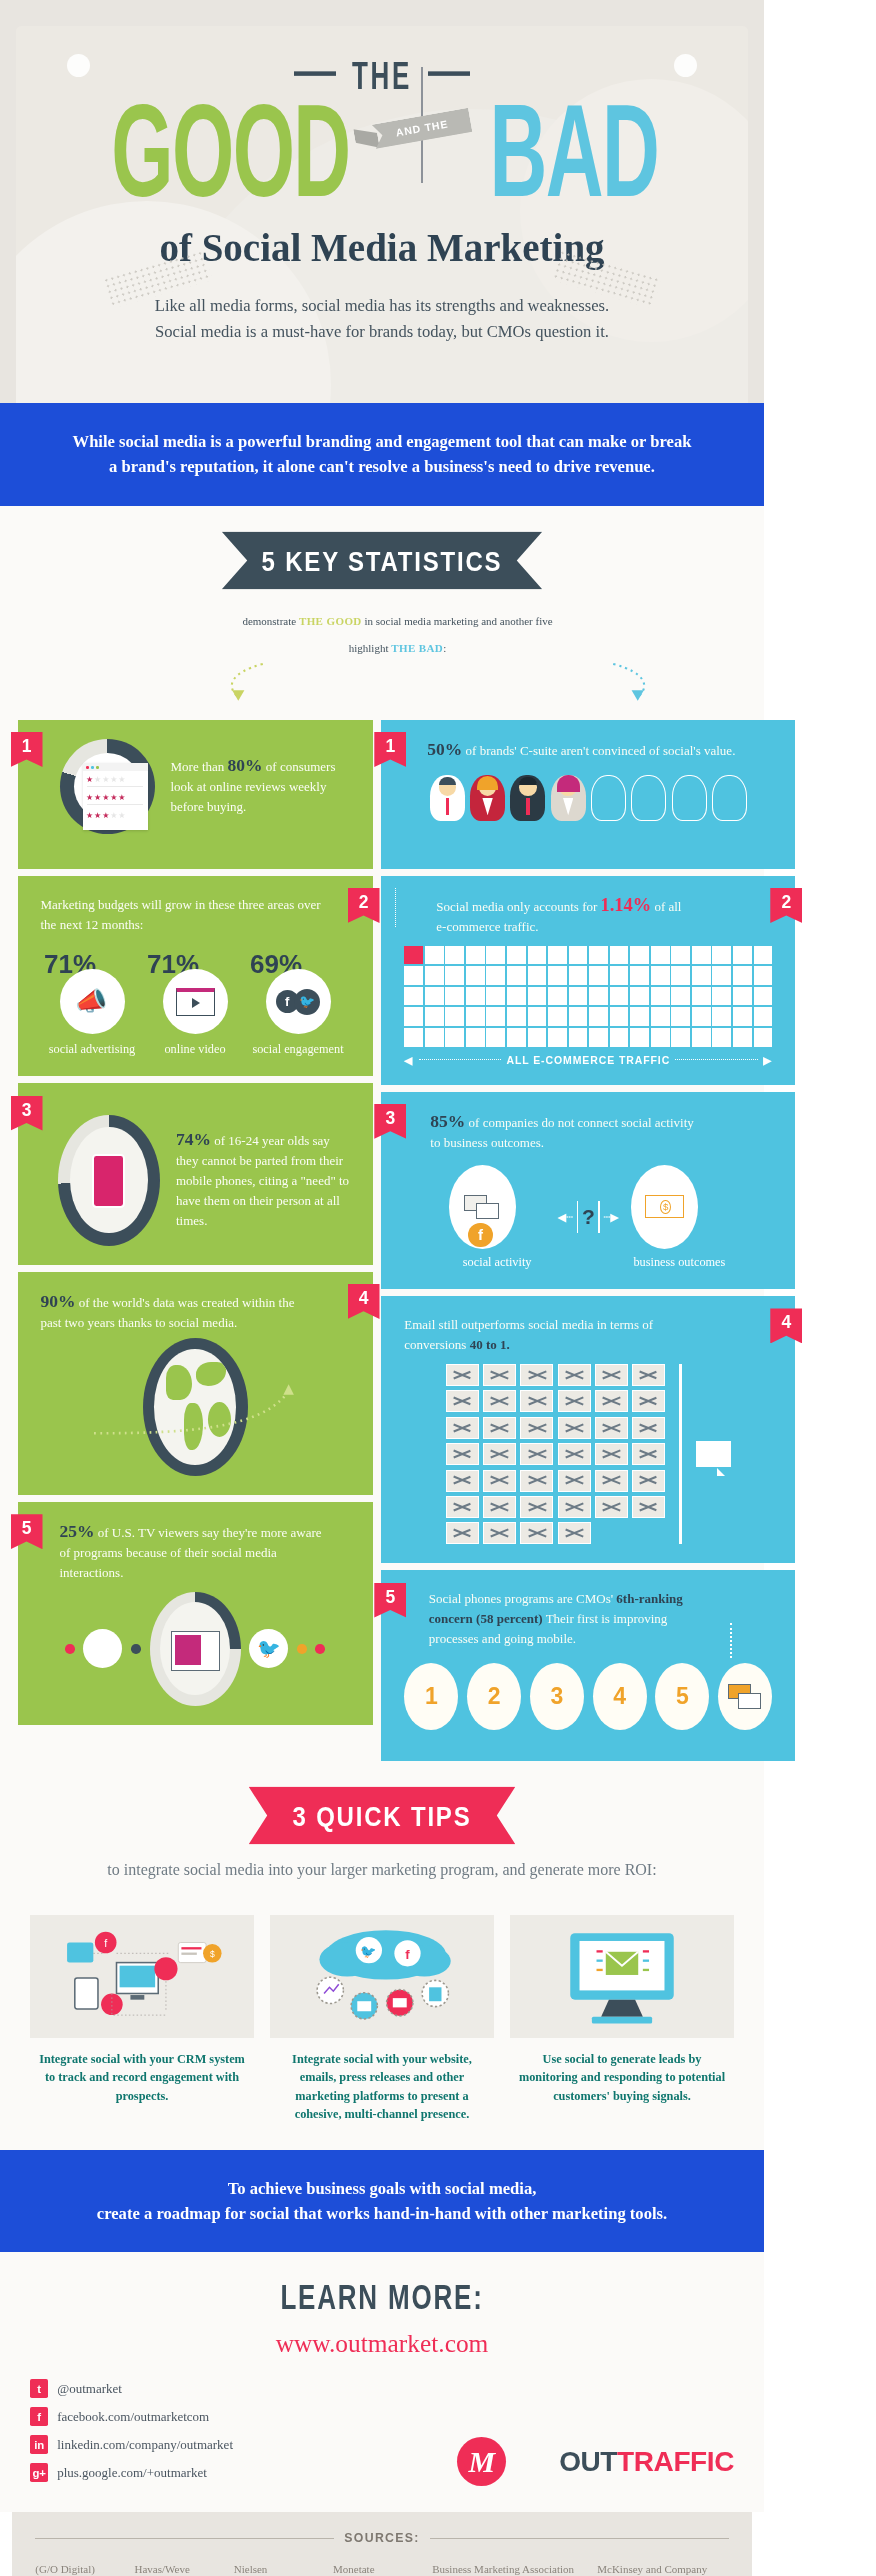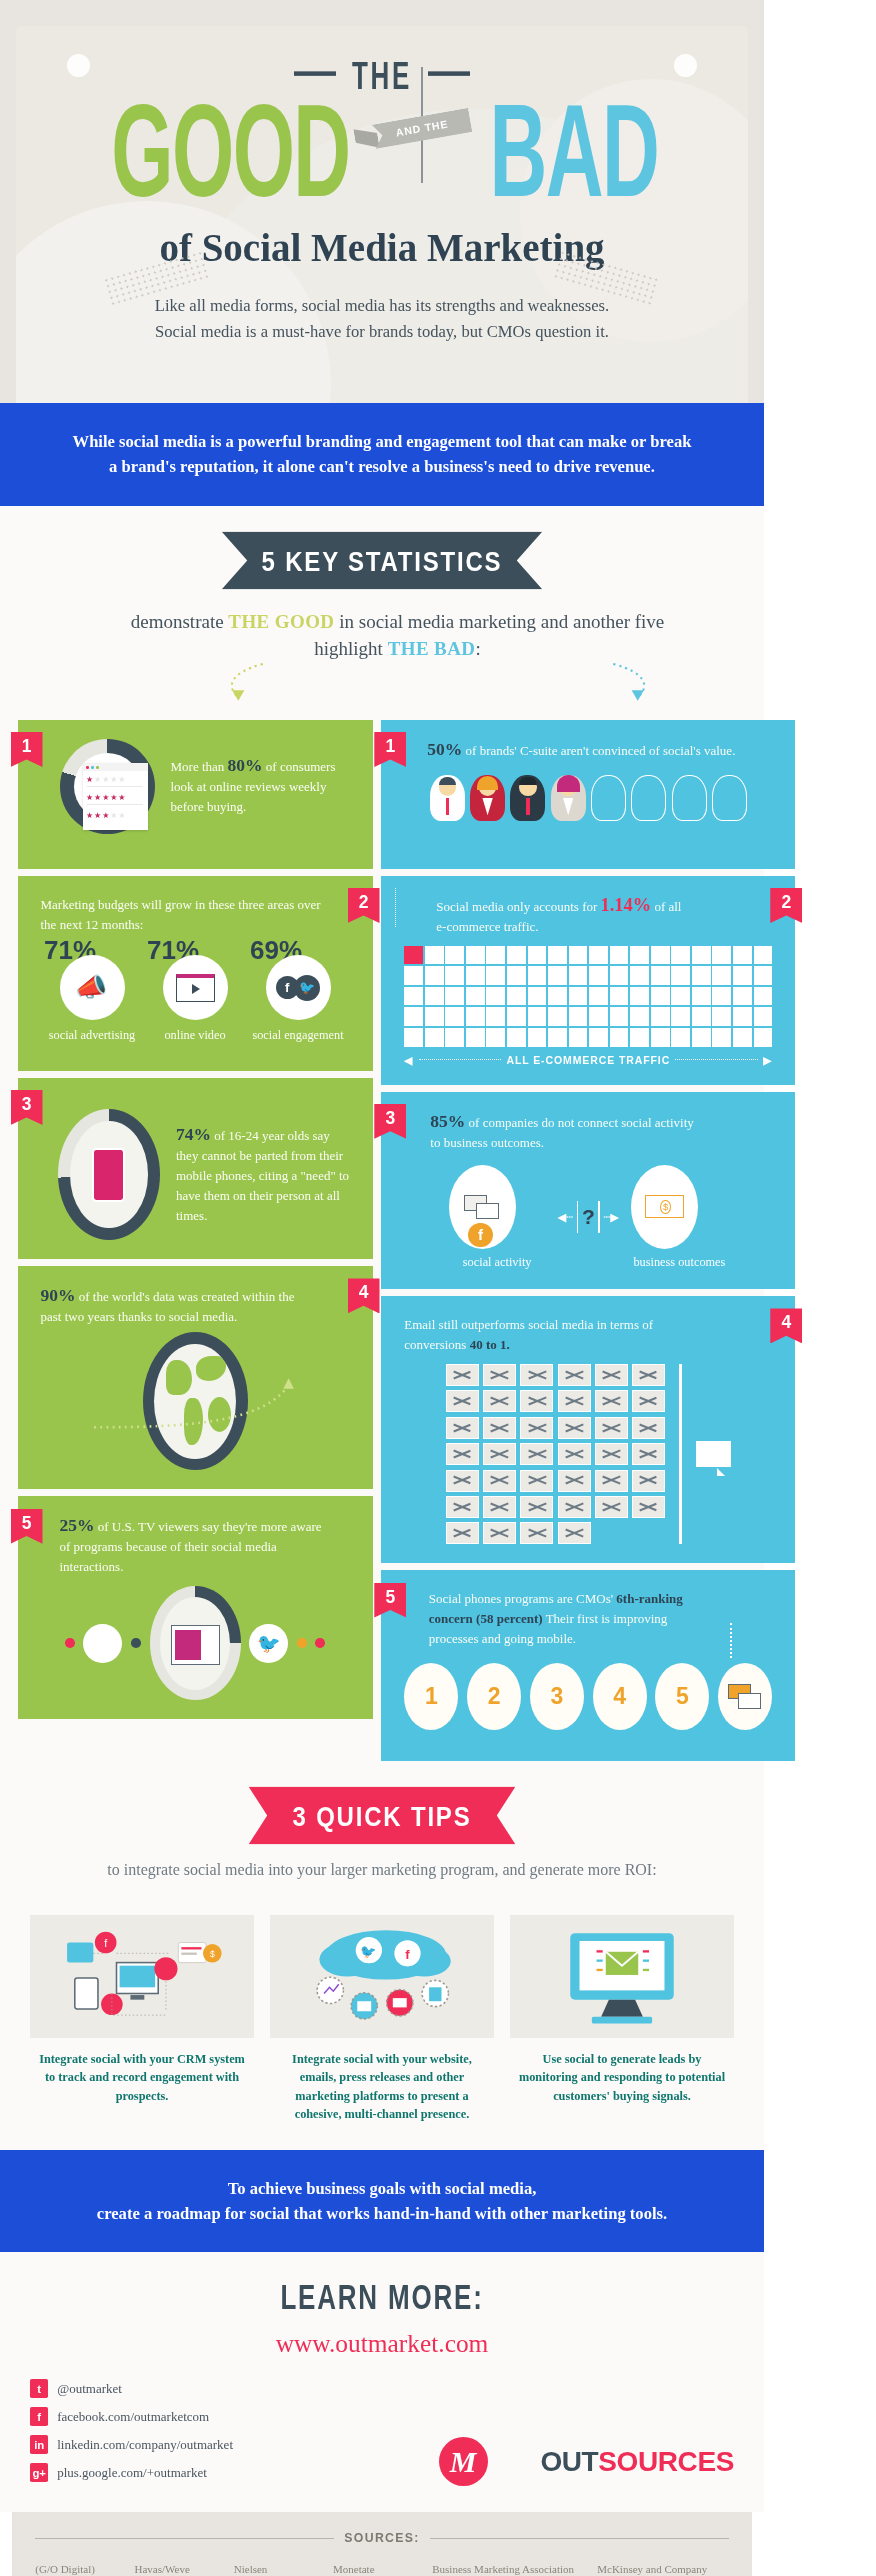--- a/index.html
+++ b/index.html
@@ -92,21 +92,21 @@
   
   .stats-head { background:#fbfaf8; padding:30px 0 19px; text-align:center;
     position:relative; }
   .ribbon-dark {
     display:inline-block; background:#3c4e5a; color:#fff;
     font-family:"Liberation Sans", sans-serif; font-weight:bold;
     font-size:24px; letter-spacing:1.8px; padding:10.5px 40px;
     clip-path: polygon(0% 0%, 100% 0%, 92% 50%, 100% 100%, 0% 100%, 8% 50%);
     transform: scaleY(1.18);
   }
-  .stats-sub { margin-top:23px; font-size:19px; line-height:27px; color:#44535e;margin-left:31px; }
+  .stats-sub { margin-top:23px; font-size:11px; line-height:27px; color:#44535e;margin-left:31px; }
   .stats-sub .good { color:#c9d463; font-weight:bold; letter-spacing:0.4px; }
   .stats-sub .bad  { color:#5ec5e0; font-weight:bold; letter-spacing:0.4px; }
   .arrow-curve { position:relative; height:39px; }
   .arrow-curve svg { position:absolute; left:0; top:0; }
 
   
   .grid { display:flex; gap:8.8px; padding:0 17.5px 0 17.5px; background:#fbfaf8; }
   .col { flex:1; display:flex; flex-direction:column; gap:7px; }
   .card { position:relative; padding:19px 23px; color:#fff; }
   .card.green { background:#9ac54d; }
@@ -136,21 +136,21 @@
     box-shadow:0 0.9px 2.6px rgba(0,0,0,.15); }
   .mw-bar { height:8px; background:#f3f3f3; display:flex; align-items:center; gap:2.6px;
     padding-left:3.5px; }
   .mw-dot { width:2.6px;height:2.6px;border-radius:50%;background:#ef2d56; }
   .mw-dot.b{background:#4fc3e0;} .mw-dot.g{background:#9ac54d;}
   .stars { font-size:8px; color:#c42a5b; letter-spacing:0.9px; padding:3.5px 3.5px 0; }
   .stars .off { color:#e6e6e6; }
   .mw-line { height:1.8px; background:#e9e9e9; margin:1.8px 4.4px; }
 
   
-  .pct-row { display:flex; justify-content:space-between; margin-top:0; text-align:center; }
+  .pct-row { display:flex; justify-content:space-between; margin-top:14px; text-align:center; }
   .pct-item { width:103px; }
   .pct-num { font-family:"Liberation Sans", sans-serif; font-weight:bold;
     font-size:26px; color:#2f4353; text-align:left; margin-left:3.5px; }
   .pct-circle { width:65px; height:65px; border-radius:50%; background:#fff;
     margin:-10.5px auto 7px; display:flex; align-items:center; justify-content:center;
     position:relative; font-size:26px; }
   .pct-label { font-size:12.3px; line-height:16px; color:#fbfdf5; }
 
   
   .tgrid { display:grid; grid-template-columns:repeat(18, 1fr); gap:1.8px; margin-top:8.8px; }
@@ -801,21 +801,21 @@
         <span class="sicon">in</span>
         <span class="social-txt">linkedin.com/company/outmarket</span>
       </div>
       <div class="social-row">
         <span class="sicon">g+</span>
         <span class="social-txt">plus.google.com/+outmarket</span>
       </div>
     </div>
     <div class="brand">
       <div class="brand-mark">M</div>
-      <div class="brand-name"><span class="out">OUT</span><span class="mkt">SOURCES</span></div>
+      <div class="brand-name"><span class="out">OUT</span><span class="mkt">TRAFFIC</span></div>
     </div>
   </div>
 
   <div class="sources">
     <div class="src-head">
       <span class="ln"></span>
       <span class="tx">SOURCES:</span>
       <span class="ln"></span>
     </div>
     <div class="src-cols">

